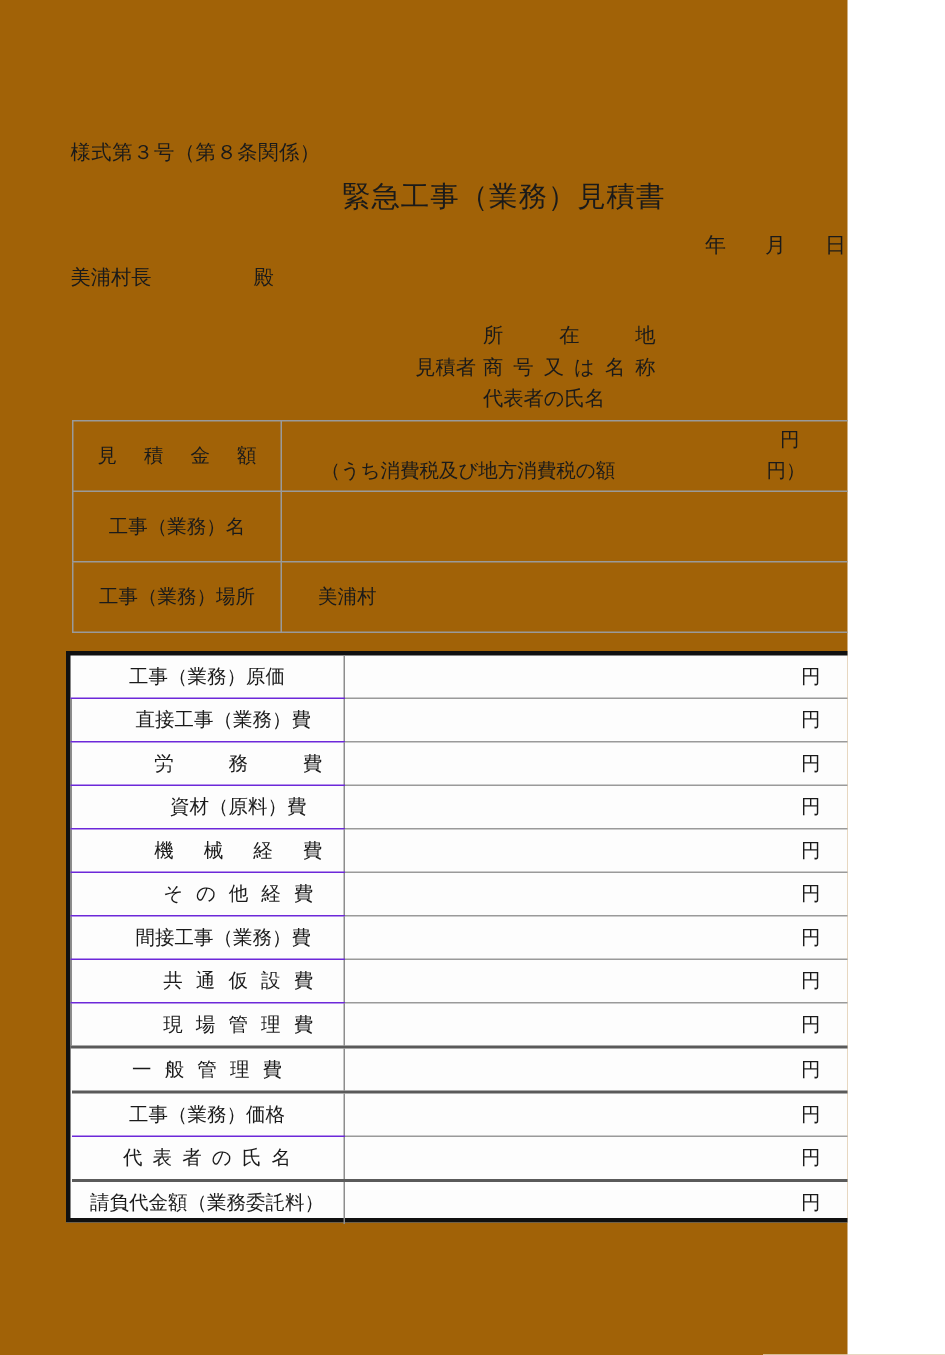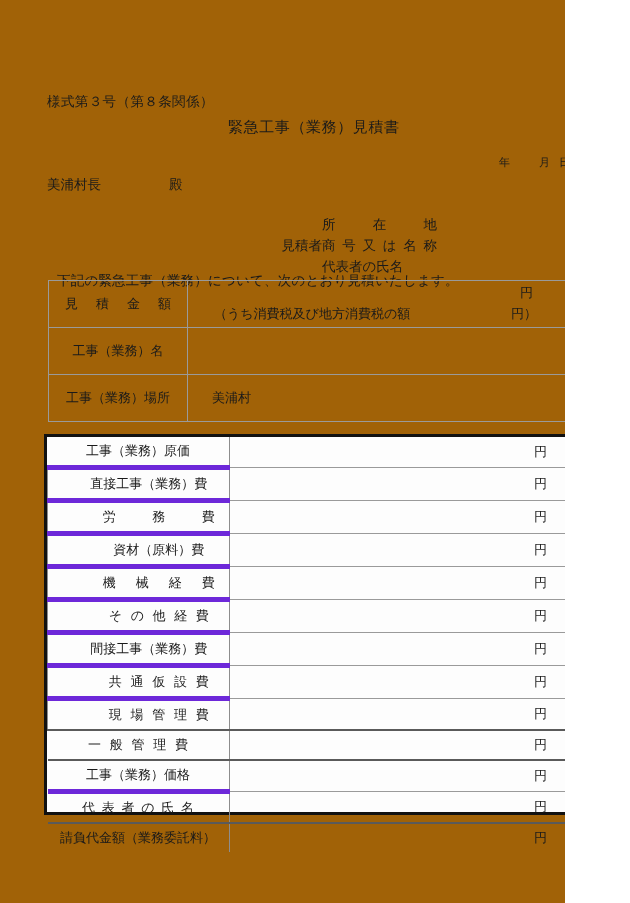--- a/index.html
+++ b/index.html
@@ -27,31 +27,30 @@
     left: 47px;
     top: 93px;
     font-size: 13.5px;
     letter-spacing: 0.4px;
     white-space: nowrap;
   }
   .doc-title {
     position: absolute;
     left: 228px;
     top: 118px;
-    font-size: 15px;
+    font-size: 19px;
     letter-spacing: 0.6px;
     white-space: nowrap;
   }
   .date-line {
     position: absolute;
     left: 470px;
     top: 155px;
-    font-size: 11px;
-    white-space: nowrap;
-    text-align: right;
+    font-size: 14px;
+    white-space: nowrap;
   }
   .date-line span { display: inline-block; }
   .date-y { width: 40px; }
   .date-m { width: 40px; }
   .date-d { width: 20px; }
 
   .addressee {
     position: absolute;
     left: 47px;
     top: 176px;
@@ -71,21 +70,21 @@
     white-space: nowrap;
     margin-top: 20px;
   }
   .bidder-row {
     height: 21px;
     line-height: 21px;
     display: flex;
   }
   .bidder-label {
     width: 50px;
-    text-align: right;
+    text-align: center;
   }
   .bidder-field {
     width: 115px;
     text-align: justify;
     text-align-last: justify;
   }
   .bidder-field.plain {
     text-align-last: left;
   }
 
@@ -180,21 +179,21 @@
   .table2 td {
     font-size: 13px;
     padding: 0;
     height: 28px;
     vertical-align: middle;
   }
   .t2-label {
     position: relative;
     width: 181px;
     border-right: 1px solid #8d8d8d;
-    border-bottom: 5px solid #6d28d9;
+    border-bottom: 1px solid #6d28d9;
   }
   .t2-value {
     position: relative;
     border-bottom: 1px solid #9a9a9a;
   }
   tr.sep-strong .t2-label,
   tr.sep-strong .t2-value {
     border-bottom: 2px solid #5a5a5a;
   }
   tr.last-row .t2-label,
@@ -259,21 +258,20 @@
     <div class="bidder-row">
       <div class="bidder-label">見積者</div>
       <div class="bidder-field">商号又は名称</div>
     </div>
     <div class="bidder-row">
       <div class="bidder-label"></div>
       <div class="bidder-field plain">代表者の氏名</div>
     </div>
   </div>
 
-  <div class="lead-sentence">下記の緊急工事（業務）について、次のとおり見積いたします。</div>
 
   <table class="table1">
     <tbody>
       <tr>
         <td class="lbl">
           <span class="sp">見積金額</span>
         </td>
         <td class="val">
           <div class="amount-cell">
             <div class="amount-yen-top">円</div>

